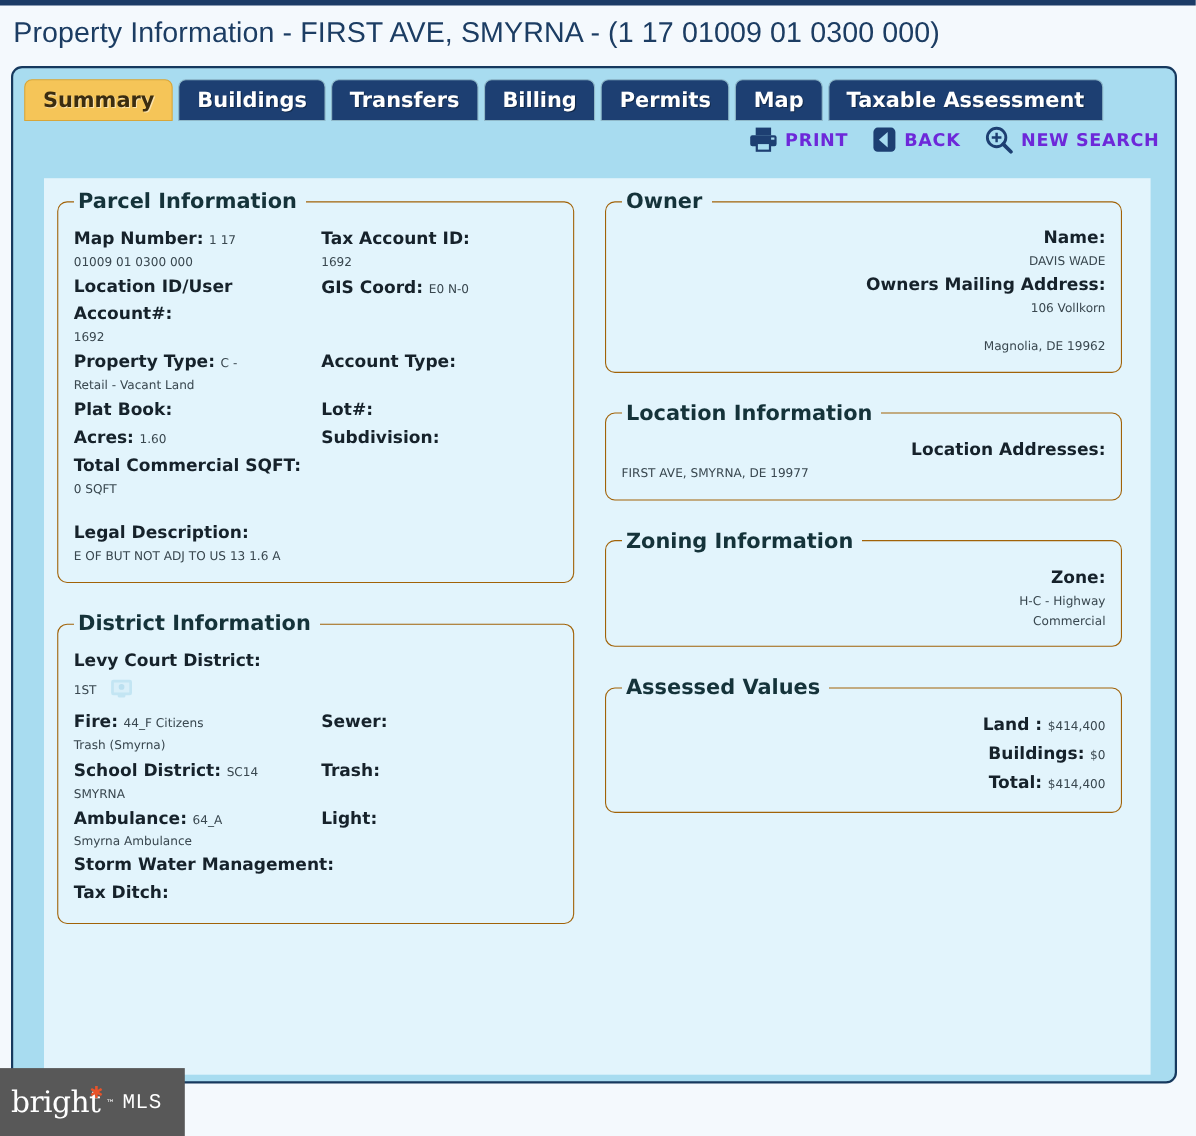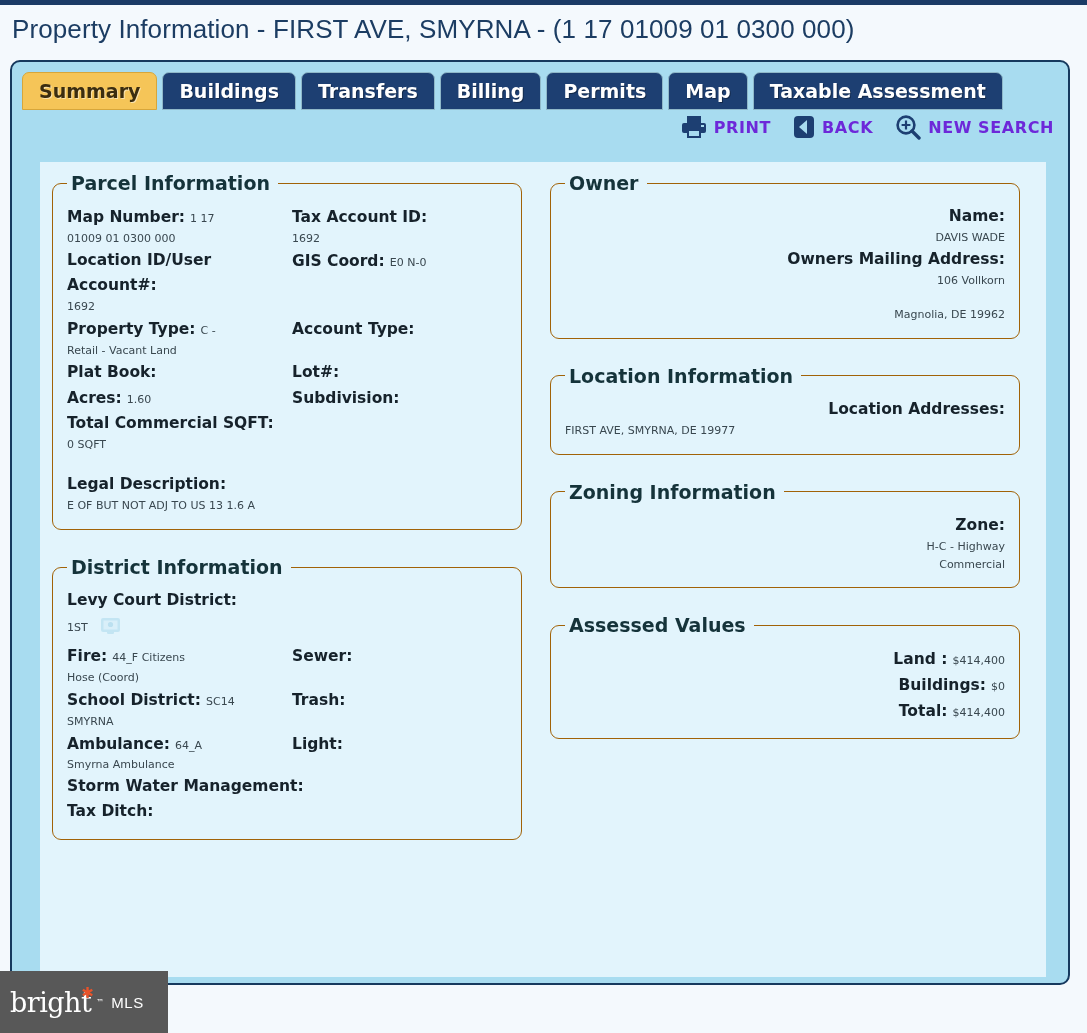--- a/index.html
+++ b/index.html
@@ -214,22 +214,22 @@
   }
   .brightmls .bm-tm {
     color: #ffffff;
     font-size: 8px;
     vertical-align: super;
     font-family: "DejaVu Sans", sans-serif;
     margin-left: 5px;
   }
   .brightmls .bm-mls {
     color: #ffffff;
-    font-family: Liberation Sans, sans-serif;
-    font-size: 15px;
+    font-family: Liberation Mono, monospace;
+    font-size: 19px;
     margin-left: 7px;
     letter-spacing: 0.5px;
   }
 </style>
 </head>
 <body>
 
 <div class="page">
 
   <div class="top-strip"></div>
@@ -388,21 +388,21 @@
                 </svg>
               </span>
             </div>
 
             <div class="grid2">
               <div class="cell">
                 <div class="row-line">
                   <span class="lbl">Fire:</span>
                   <span class="val">44_F Citizens</span>
                 </div>
-                <div class="row-line val">Hose (Coord)</div>
+                <div class="row-line val">Trash (Smyrna)</div>
               </div>
               <div class="cell">
                 <div class="row-line">
                   <span class="lbl">Sewer:</span>
                   <span class="val"></span>
                 </div>
               </div>
 
               <div class="cell">
                 <div class="row-line">

